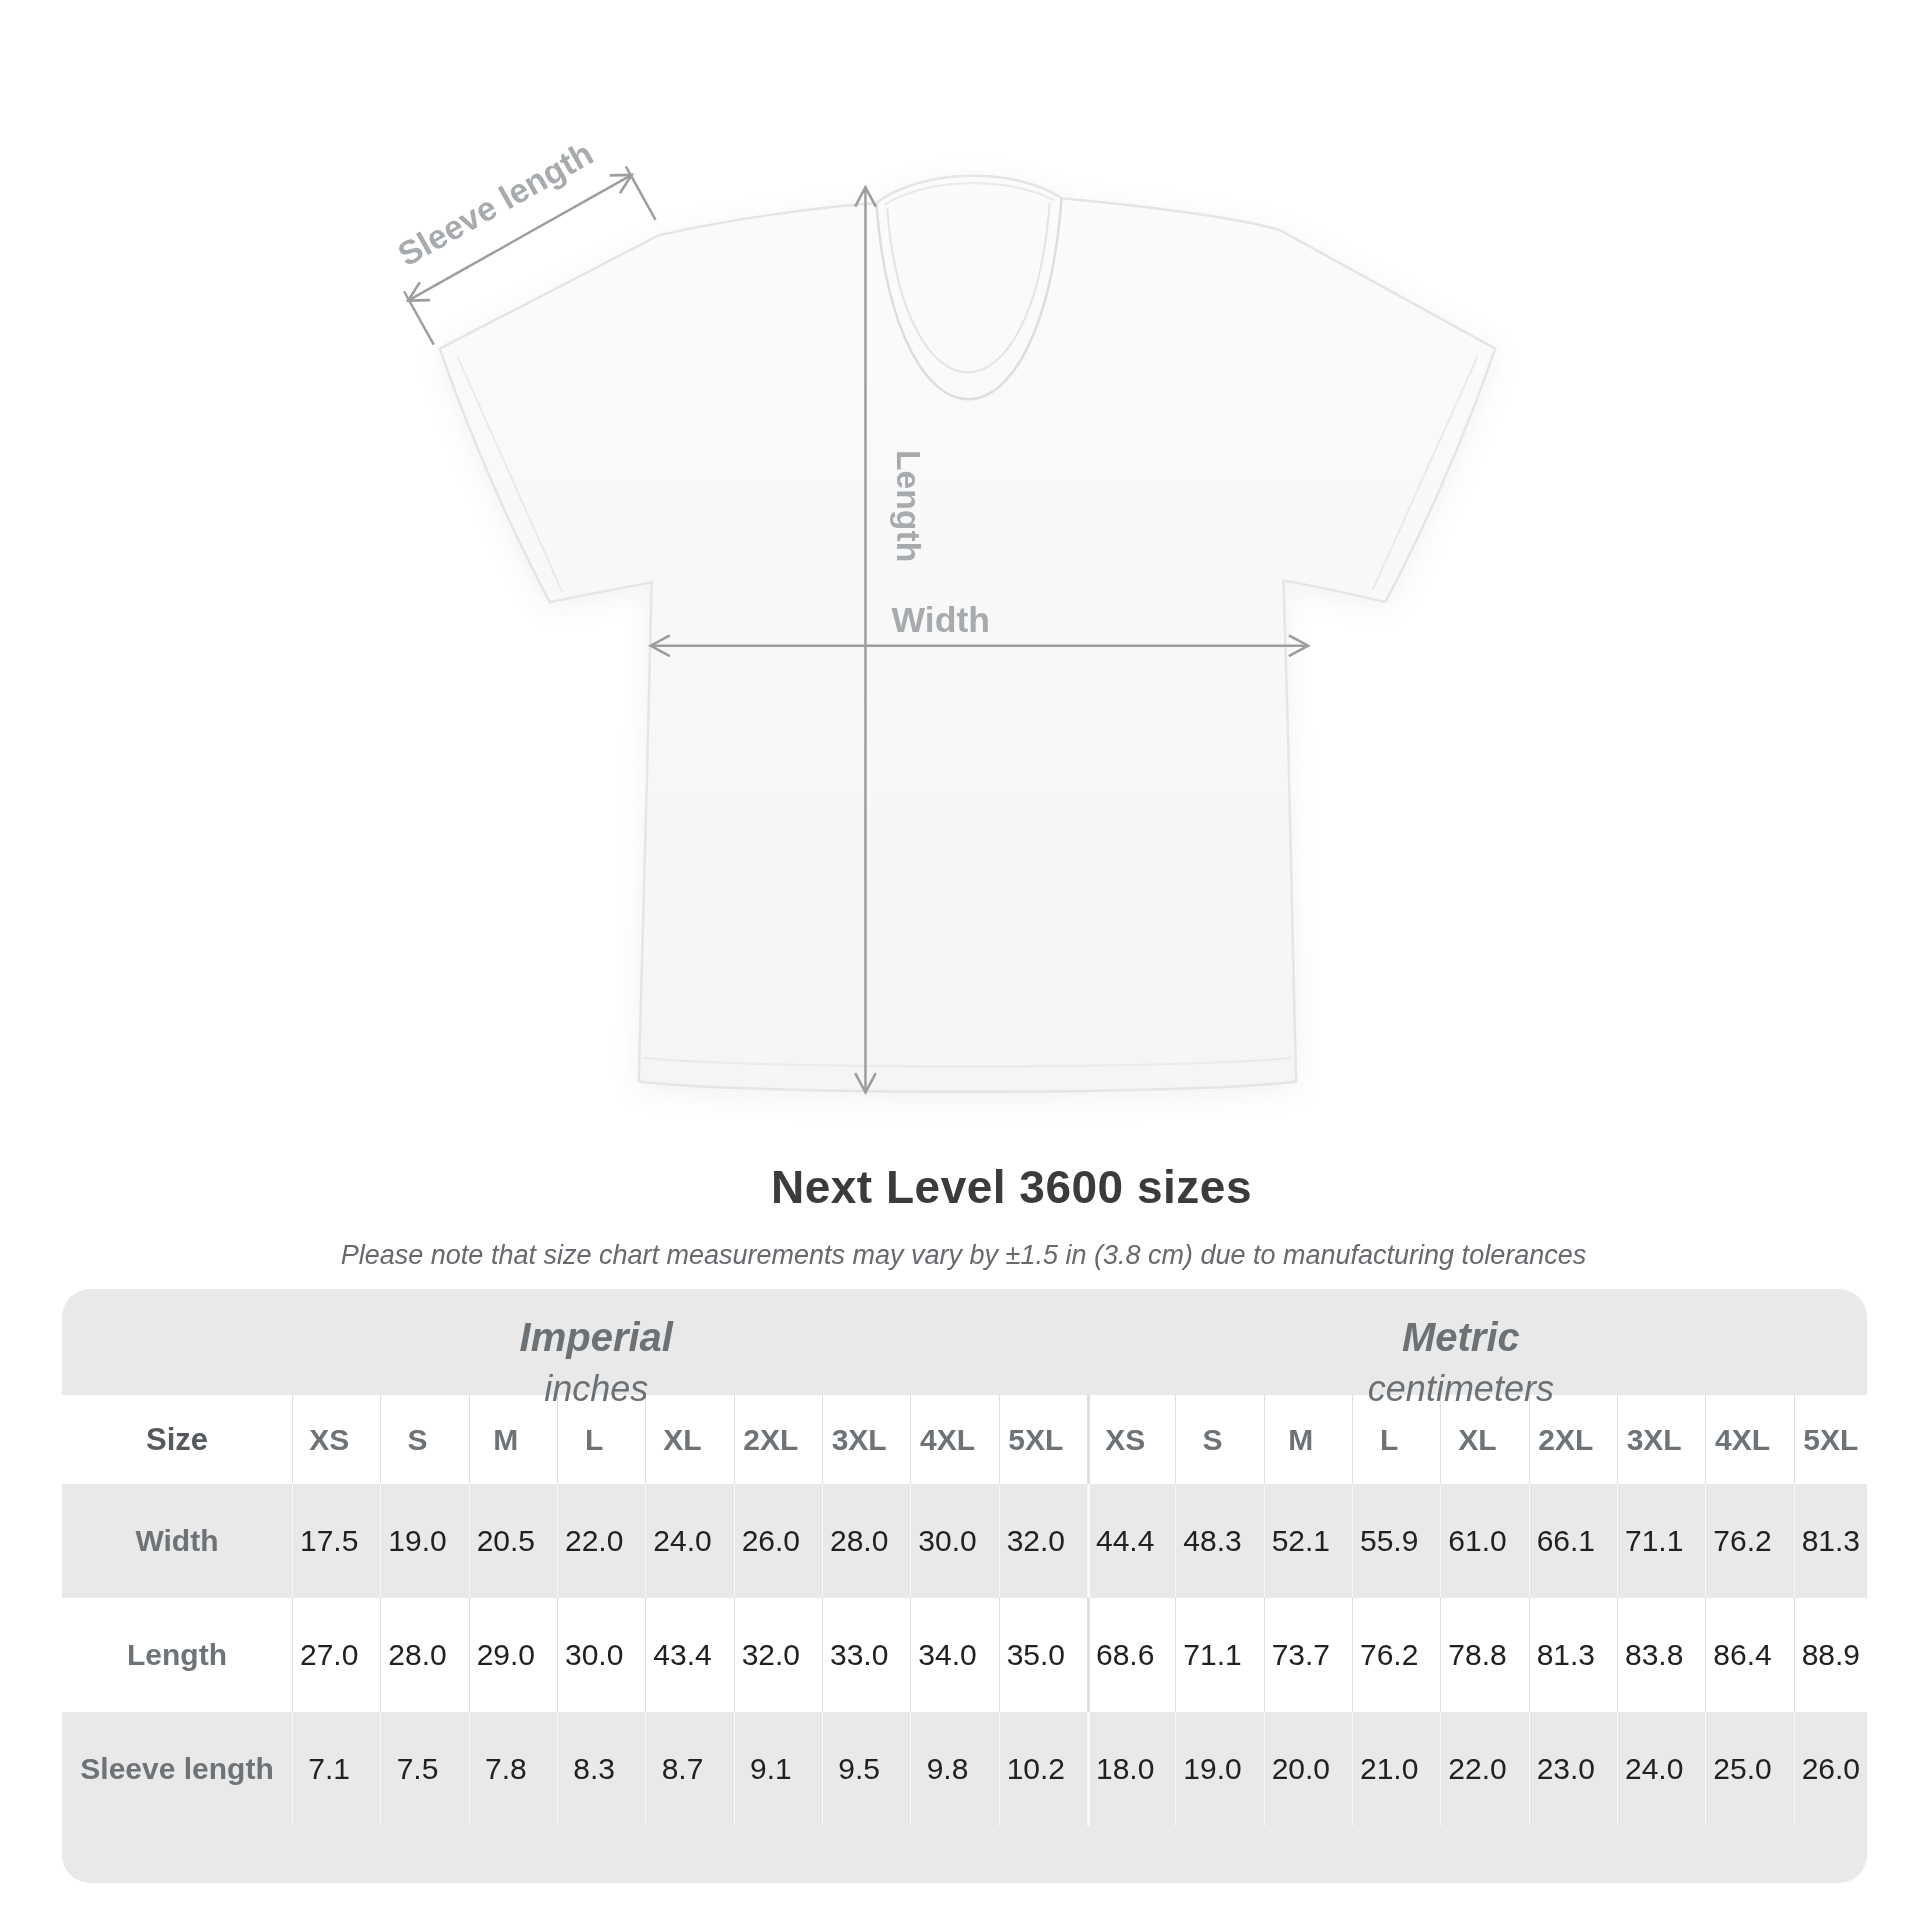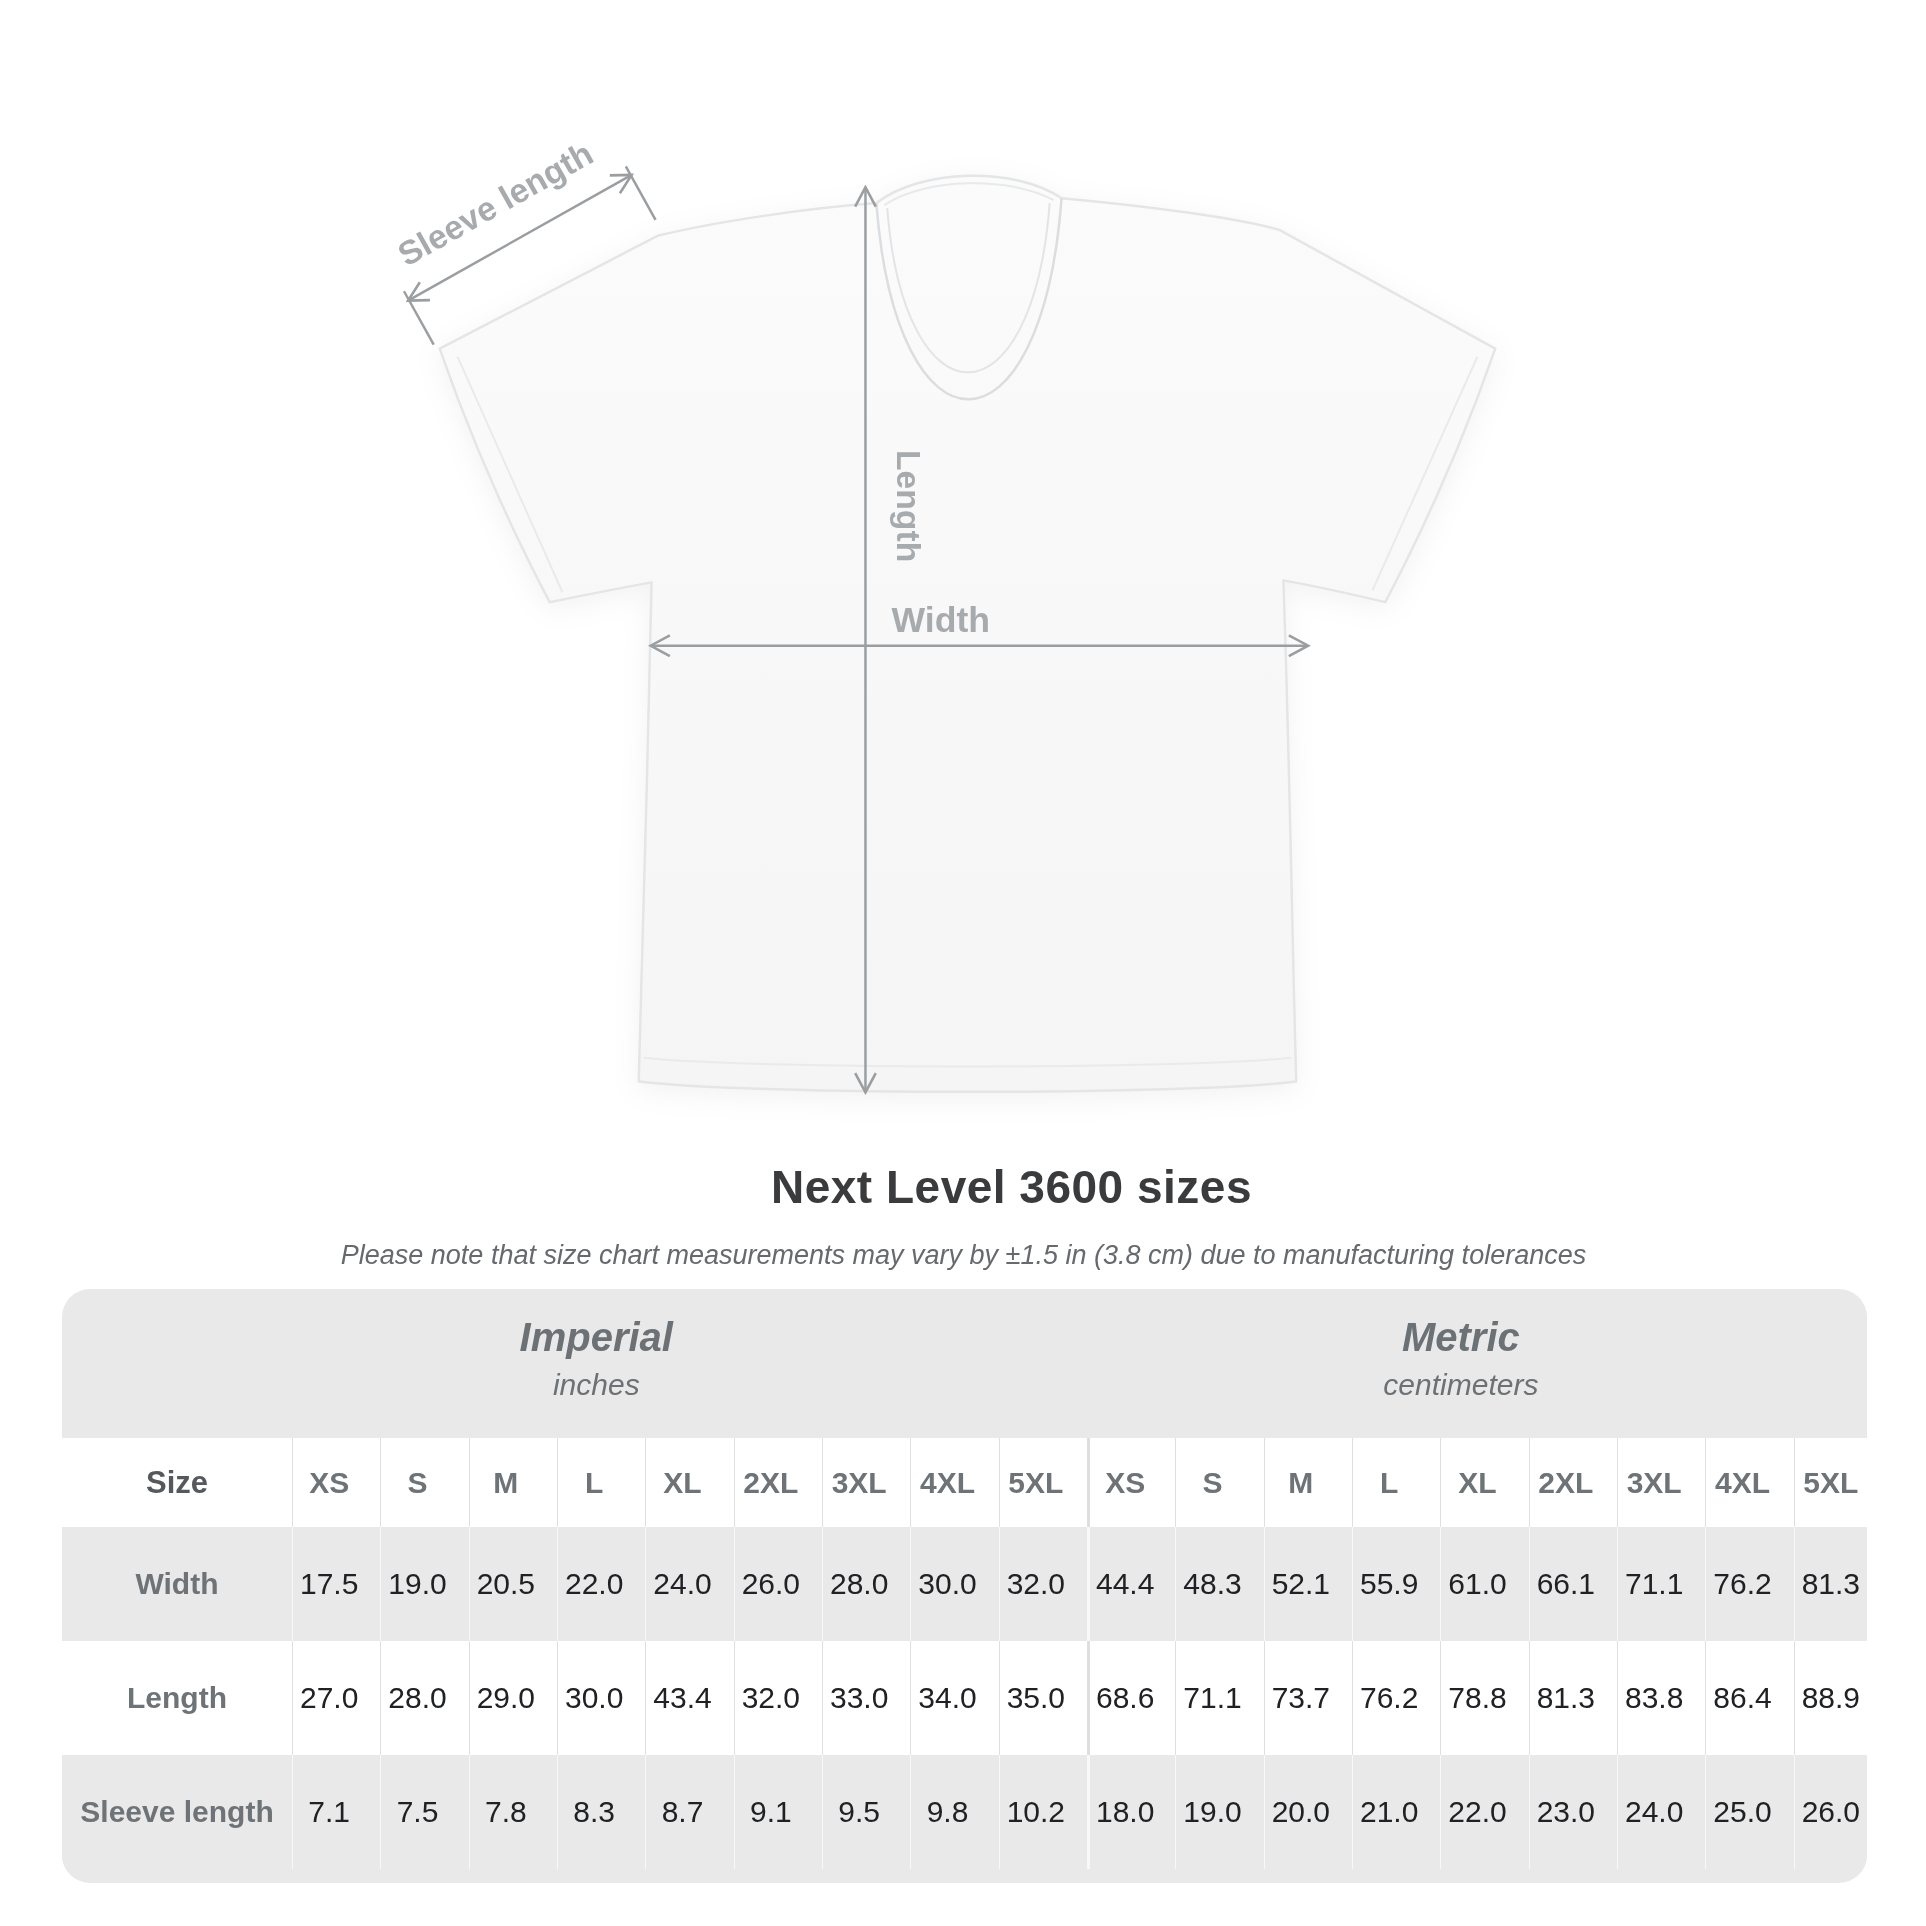--- a/index.html
+++ b/index.html
@@ -20,24 +20,24 @@
   .subtitle {
     position:absolute; left:0; top:1240px; width:100%;
     text-align:center; font-size:27px; font-style:italic; color:#66696d;
   }
 
   
   .chart {
     position:absolute; left:62px; top:1289px; width:1805px; height:594px;
     background:#e9e9e9; border-radius:28px; overflow:hidden;
   }
-  .unit-band { position:relative; height:149px; }
+  .unit-band { position:relative; height:106px; }
   .unit-group { position:absolute; top:26px; transform:translateX(-50%); text-align:center; }
   .unit-name { font-size:40px; font-weight:bold; font-style:italic; color:#6c7175; }
-  .unit-sub  { font-size:30px; font-style:italic; color:#6c7175; margin-top:8px; }
+  .unit-sub  { font-size:36px; font-style:italic; color:#6c7175; margin-top:8px; }
 
   .trow { display:flex; }
   .trow.thead { height:89px; }
   .trow.data  { height:114px; }
   .trow.thead, .trow.white { --sep:#dfdfdf; background:#ffffff; }
   .trow.shaded             { --sep:#f8f8f8; background:#e9e9e9; }
 
   .label-cell {
     flex:0 0 230px; display:flex; align-items:center; justify-content:center;
     font-weight:bold; font-size:30px; color:#6e7377;

